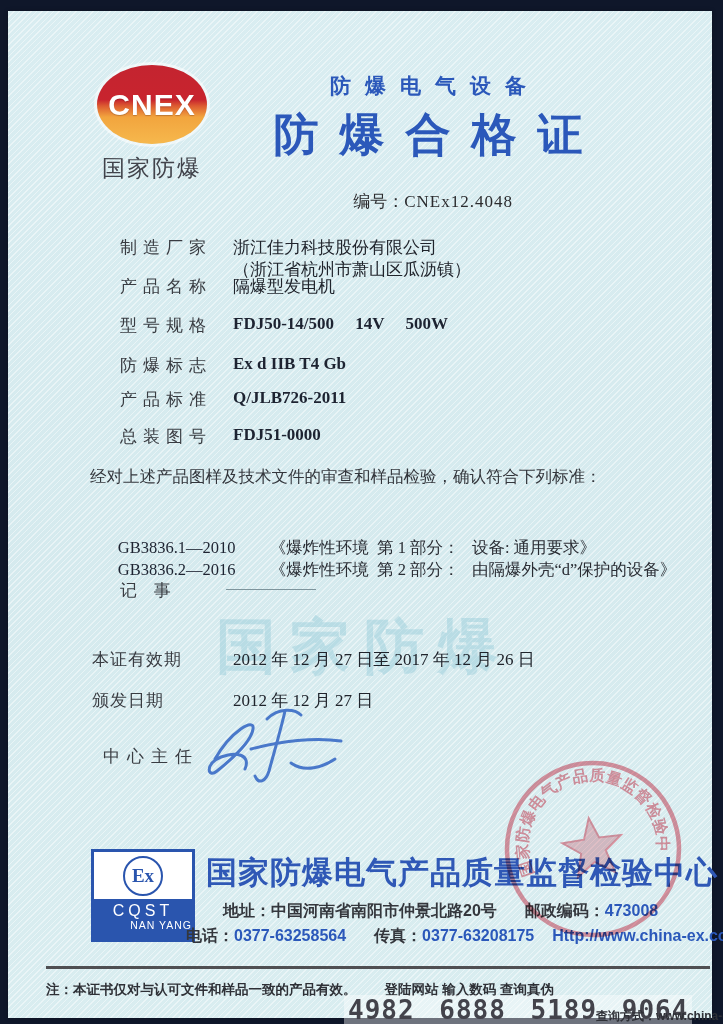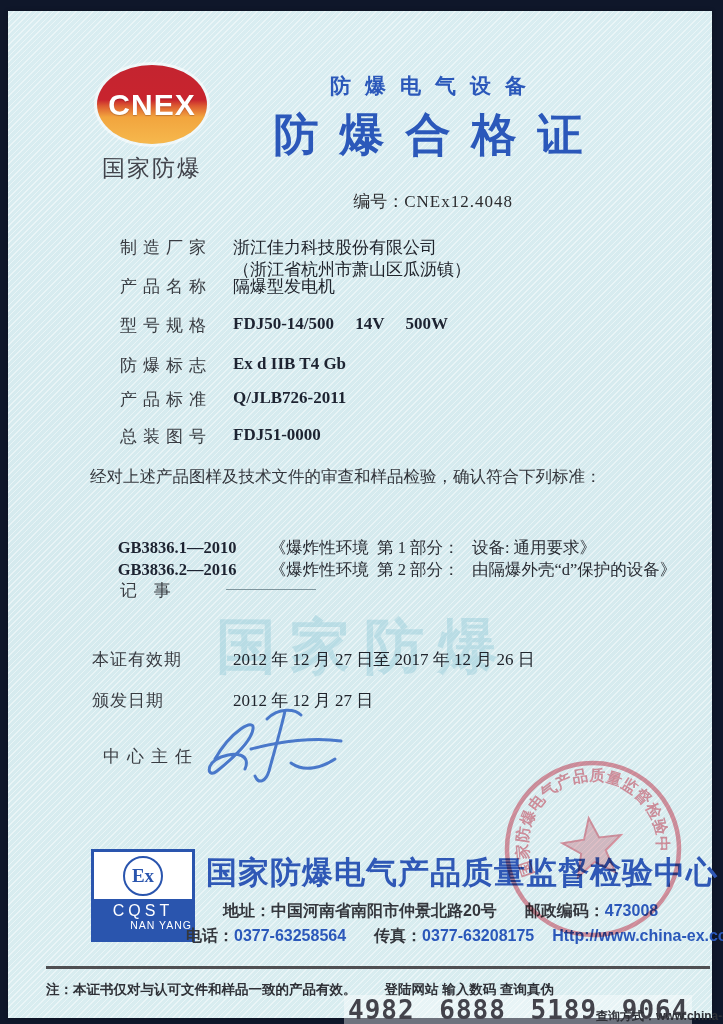--- a/index.html
+++ b/index.html
@@ -32,21 +32,21 @@
   .serial .num { font-family:"Liberation Serif",serif; letter-spacing:1px; }
 
   
   .flabel { position:absolute; left:112px; font-size:17px; color:#393c42; letter-spacing:6px; white-space:nowrap; }
   .fvalue { position:absolute; left:225px; font-size:17px; color:#20242c; font-family:"Liberation Serif",serif; white-space:pre; }
   .fvalue.lat { font-weight:bold; color:#1d2331; }
   .wide-label { left:84px !important; letter-spacing:1px; }
 
   .std-intro { left:82px; top:455px; font-size:16.5px; color:#33363c; }
   .std-line { position:absolute; left:85px; font-size:16.5px; color:#2a2d34; font-family:"Liberation Serif",serif; white-space:pre; }
-  .std-line .code { font-weight:bold; display:inline-block; width:152px; color:#1d2331;margin-top:30px; }
+  .std-line .code { font-weight:normal; display:inline-block; width:152px; color:#1d2331;margin-top:30px; }
 
   .dash-rule { left:218px; top:578px; width:90px; border-top:1.6px solid #7e949c; }
 
   .sig-label { left:95px; top:734px; font-size:17px; color:#393c42; letter-spacing:7px; white-space:nowrap; }
   .signature { left:185px; top:690px; }
 
   .watermark { left:208px; top:596px; font-size:60px; font-weight:bold; letter-spacing:14px; color:rgba(136,198,212,0.38); white-space:nowrap; }
 
   
   .ex-box { left:83px; top:838px; width:104px; height:93px; border:3px solid #2a55ae; background:#ffffff; }

